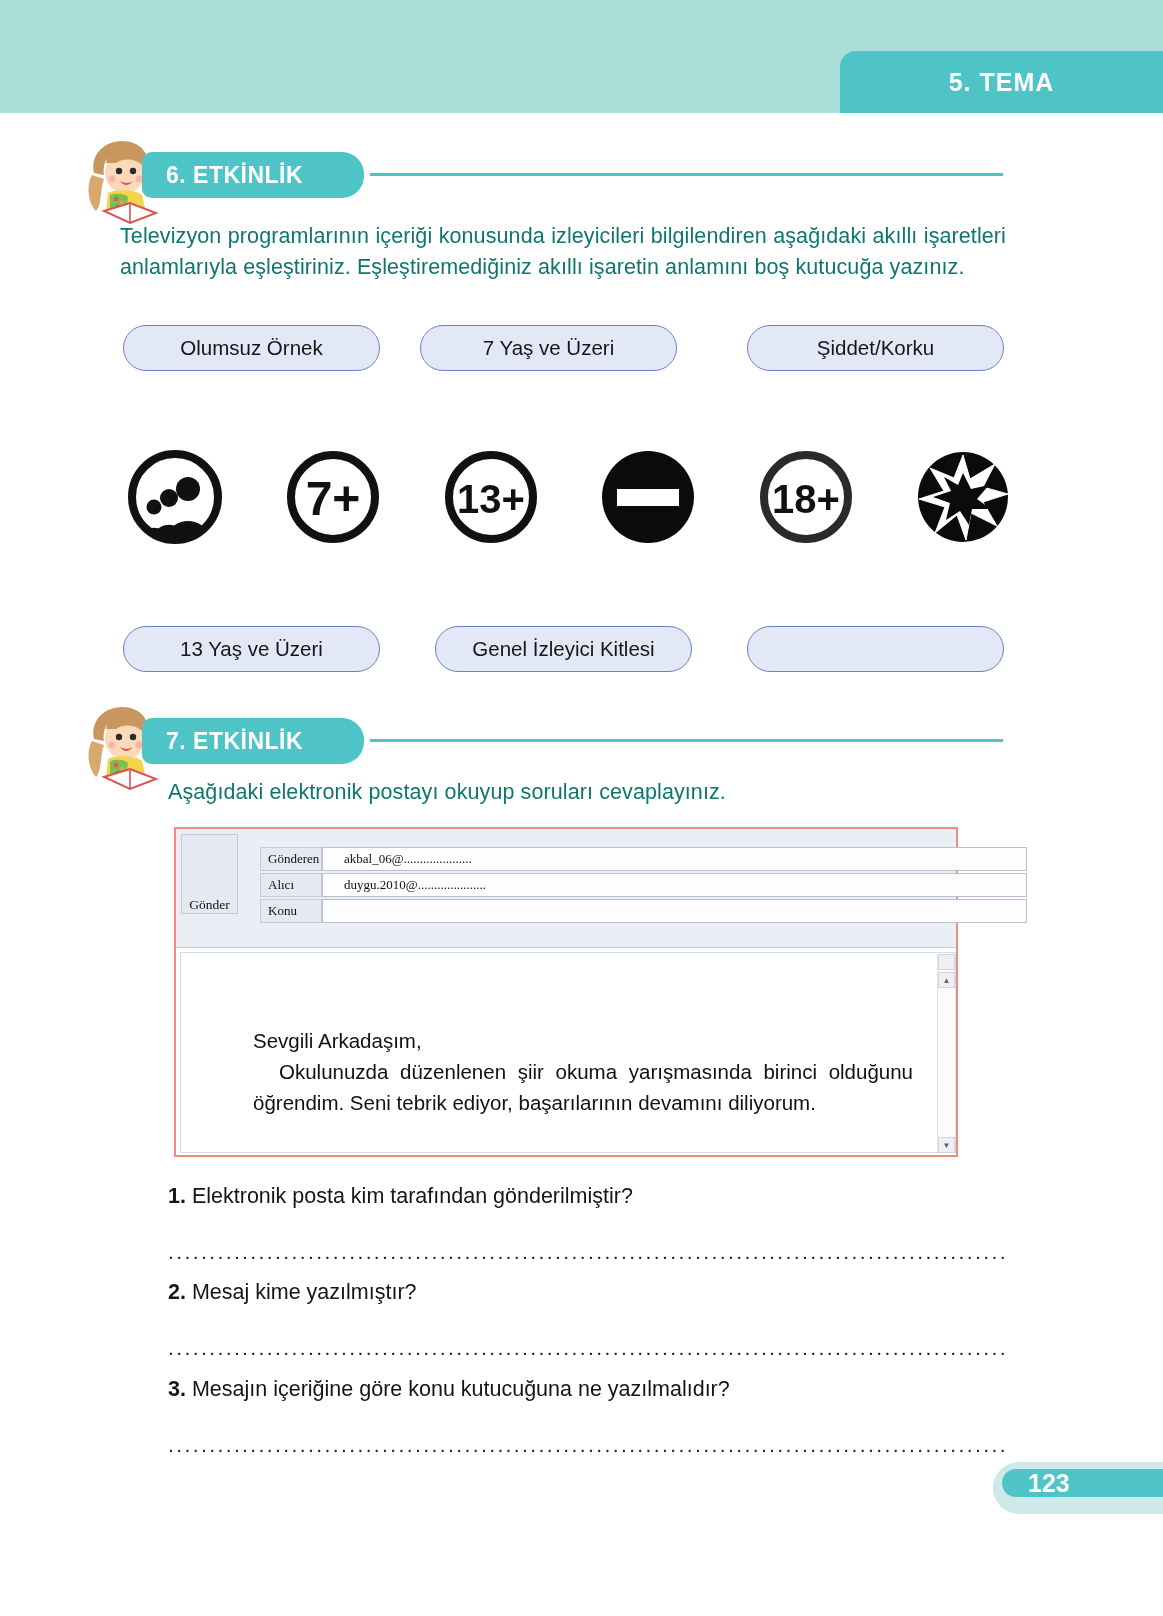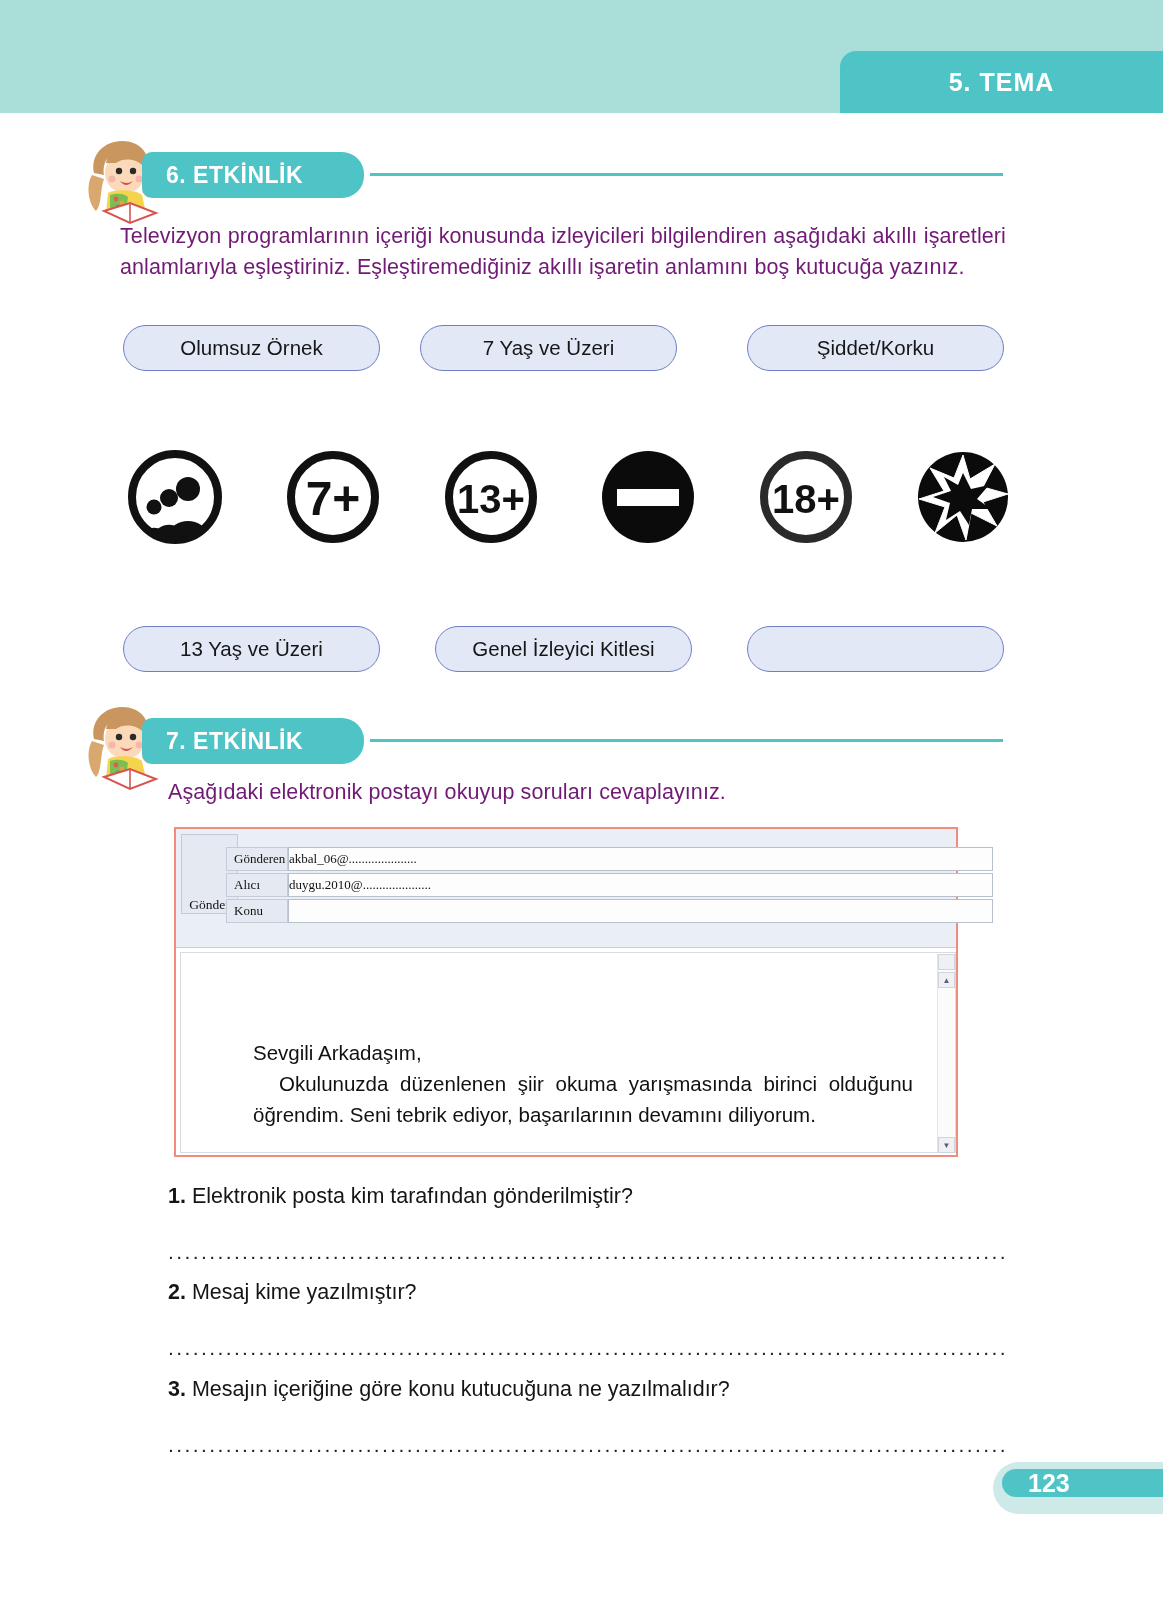--- a/index.html
+++ b/index.html
@@ -48,21 +48,21 @@
   }
   .act-rule {
     position: absolute; left: 290px; top: 40px;
     width: 633px; height: 3px;
     background: #4ec4c7;
   }
 
   
   .para {
     position: absolute;
-    font-size: 21.5px; color: #701a75;
+    font-size: 21.5px; color: #0f766e;
     line-height: 31px;
     text-align: justify;
     letter-spacing: .1px;
   }
 
   
   .box {
     position: absolute;
     height: 46px;
     background: #e3e8f7;
@@ -90,42 +90,42 @@
   }
   .mail-gonder {
     position: absolute; left: 5px; top: 5px;
     width: 57px; height: 80px;
     background: #e5eaf2;
     border: 1px solid #c3cad8;
     display: flex; align-items: flex-end; justify-content: center;
   }
   .mail-gonder span { font-size: 13.5px; color: #111; font-family: "Liberation Serif", serif; }
 
-  .field-row { position: absolute; left: 50px; height: 24px; display: flex; }
+  .field-row { position: absolute; left: 84px; height: 24px; display: flex; }
   .field-lab {
     width: 62px; height: 24px;
     background: #e5eaf2; border: 1px solid #c3cad8;
     display: flex; align-items: center; padding-left: 7px;
   }
   .field-lab span { font-size: 13px; color: #111; font-family: "Liberation Serif", serif; }
   .field-val {
     width: 705px; height: 24px;
     background: #fdfdfd; border: 1px solid #b9c0cd;
-    display: flex; align-items: center; padding-left: 0;
+    display: flex; align-items: center; padding-left: 21px;
   }
   .field-val span { font-size: 13px; color: #111; font-family: "Liberation Serif", serif; }
 
   .mail-body {
     position: absolute; left: 4px; top: 123px;
     width: 776px; height: 201px;
     background: #ffffff;
     border: 1px solid #d7dbe2;
   }
   .mail-text {
-    position: absolute; left: 72px; top: 84px; width: 660px;
+    position: absolute; left: 72px; top: 72px; width: 660px;
     font-size: 20.5px; line-height: 31px; color: #111;
     text-align: justify;
   }
   .mail-scroll {
     position: absolute; right: 1px; top: 1px;
     width: 17px; height: 199px;
     background: #fbfbfc;
     border-left: 1px solid #e2e4e9;
   }
   .sb-btn {

